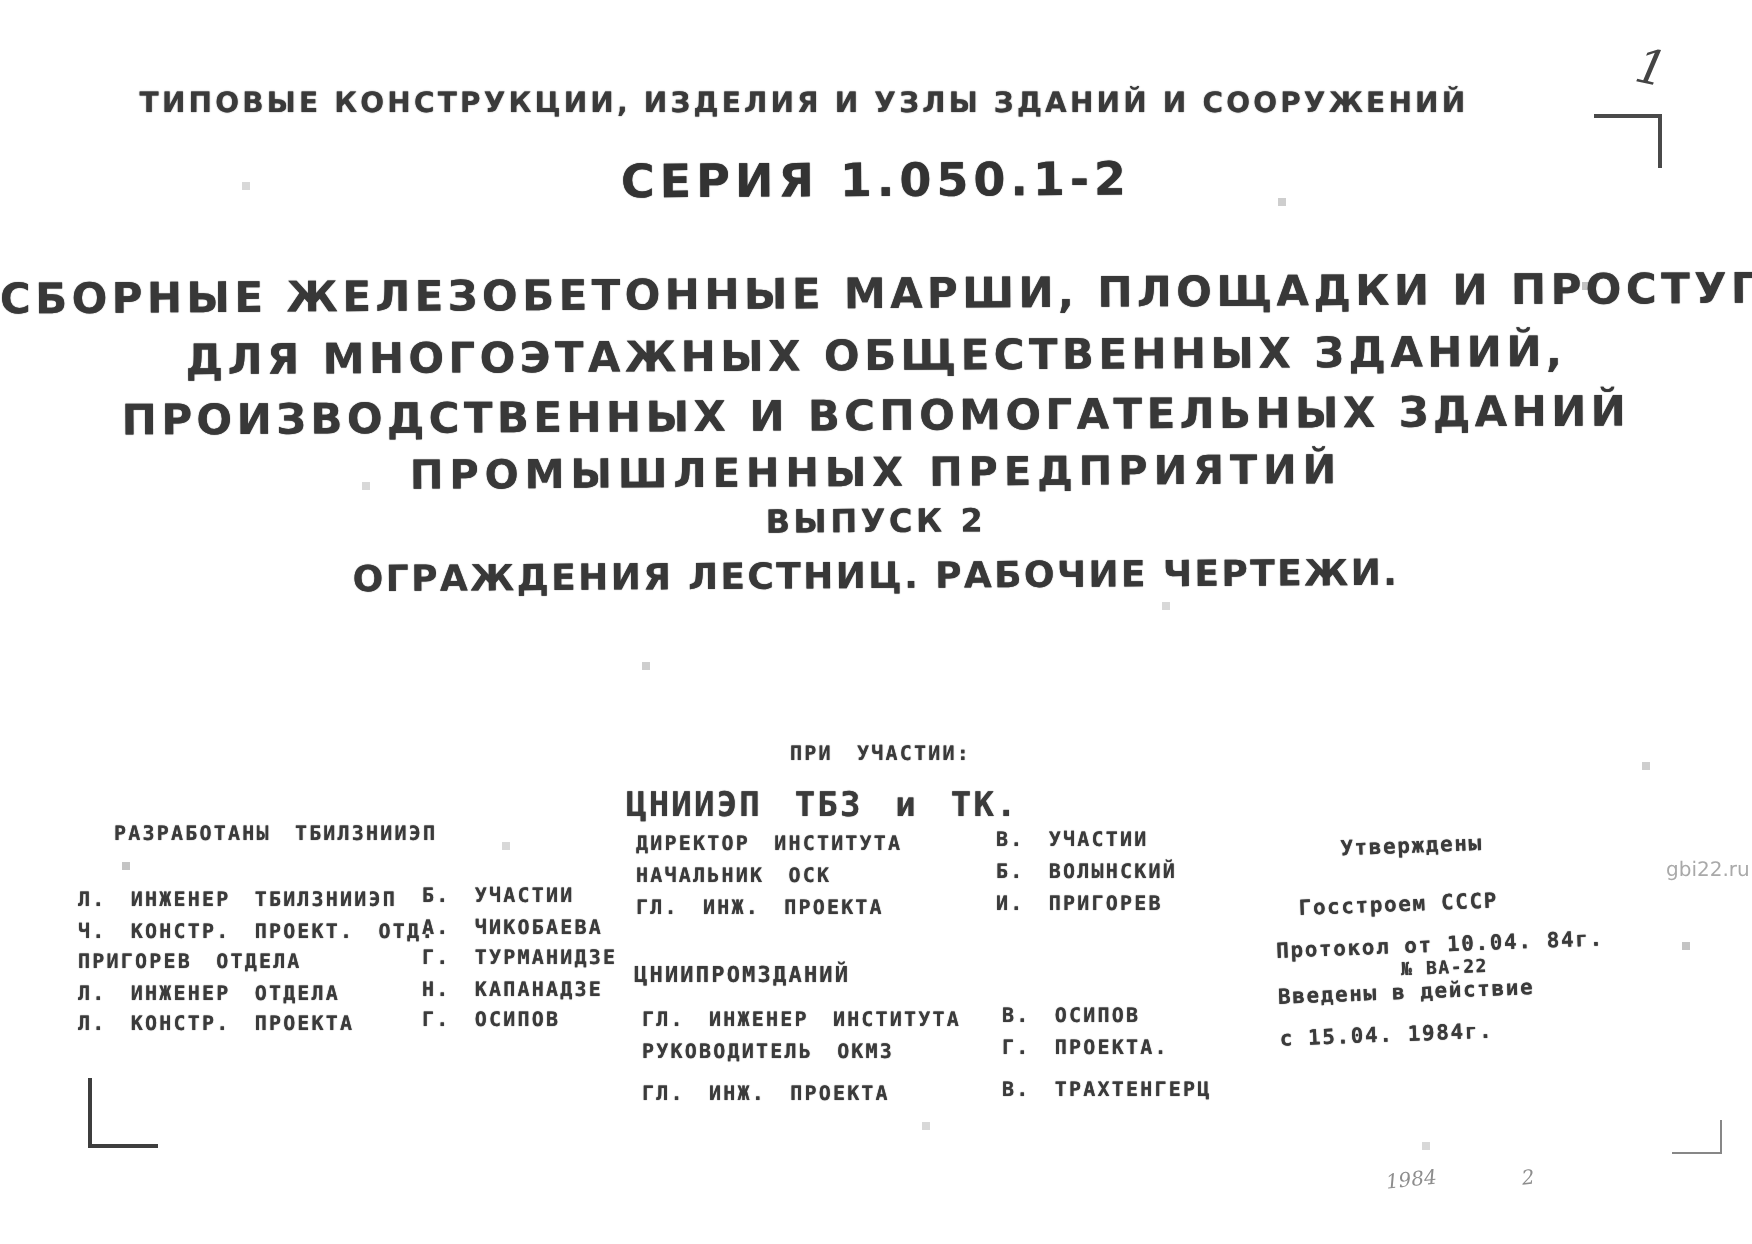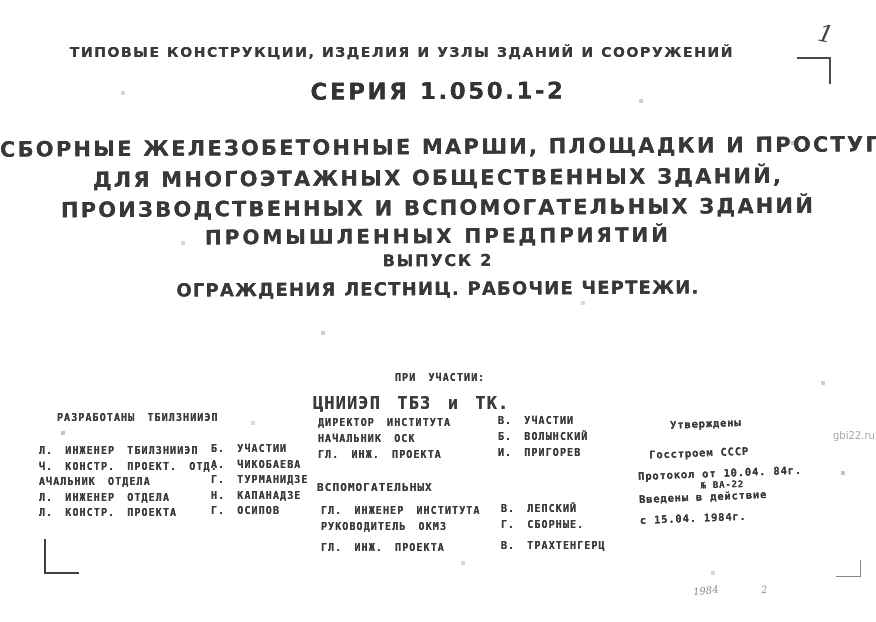--- a/index.html
+++ b/index.html
@@ -110,21 +110,21 @@
   <div class="abs title-line issue">ВЫПУСК 2</div>
   <div class="abs title-line subtitle">ОГРАЖДЕНИЯ ЛЕСТНИЦ. РАБОЧИЕ ЧЕРТЕЖИ.</div>
 
   <div class="abs sm participation-heading">ПРИ УЧАСТИИ:</div>
 
   <div class="abs sm" style="left:46px; top:412px;">РАЗРАБОТАНЫ ТБИЛЗНИИЭП</div>
 
   <div class="abs sm rows15" style="left:28px; top:443px;">
     <div>Л. ИНЖЕНЕР ТБИЛЗНИИЭП</div>
     <div>Ч. КОНСТР. ПРОЕКТ. ОТД.</div>
-    <div>АЧАЛЬНИК ОТДЕЛА</div>
+    <div>ПРИГОРЕВ ОТДЕЛА</div>
     <div>Л. ИНЖЕНЕР ОТДЕЛА</div>
     <div>Л. КОНСТР. ПРОЕКТА</div>
   </div>
   <div class="abs sm rows15" style="left:200px; top:441px;">
     <div>Б. УЧАСТИИ</div>
     <div>А. ЧИКОБАЕВА</div>
     <div>Г. ТУРМАНИДЗЕ</div>
     <div>Н. КАПАНАДЗЕ</div>
     <div>Г. ОСИПОВ</div>
   </div>
@@ -134,29 +134,29 @@
     <div>ДИРЕКТОР ИНСТИТУТА</div>
     <div>НАЧАЛЬНИК ОСК</div>
     <div>ГЛ. ИНЖ. ПРОЕКТА</div>
   </div>
   <div class="abs sm rows16" style="left:487px; top:413px;">
     <div>В. УЧАСТИИ</div>
     <div>Б. ВОЛЫНСКИЙ</div>
     <div>И. ПРИГОРЕВ</div>
   </div>
 
-  <div class="abs sm" style="left:306px; top:481px; font-size:11px;">ВСПОМОГАТЕЛЬНЫХ</div>
+  <div class="abs sm" style="left:306px; top:481px; font-size:11px;">ЦНИИПРОМЗДАНИЙ</div>
   <div class="abs sm rows15" style="left:310px; top:503px;">
     <div>ГЛ. ИНЖЕНЕР ИНСТИТУТА</div>
     <div>РУКОВОДИТЕЛЬ ОКМЗ</div>
     <div style="margin-top:6px;">ГЛ. ИНЖ. ПРОЕКТА</div>
   </div>
   <div class="abs sm rows15" style="left:490px; top:501px;">
-    <div>В. ЛЕПСКИЙ</div>
-    <div>Г. СБОРНЫЕ.</div>
+    <div>В. ОСИПОВ</div>
+    <div>Г. ПРОЕКТА.</div>
     <div style="margin-top:6px;">В. ТРАХТЕНГЕРЦ</div>
   </div>
 
   <div class="abs approval">
     <div class="ln" style="left:34px; top:0;">Утверждены</div>
     <div class="ln" style="left:12px; top:29px;">Госстроем СССР</div>
     <div class="ln" style="left:0; top:50px;">Протокол от 10.04. 84г.</div>
     <div class="ln" style="left:62px; top:63px; font-size:9px;">№ ВА-22</div>
     <div class="ln" style="left:0; top:73px;">Введены в действие</div>
     <div class="ln" style="left:0; top:94px;">с 15.04. 1984г.</div>

